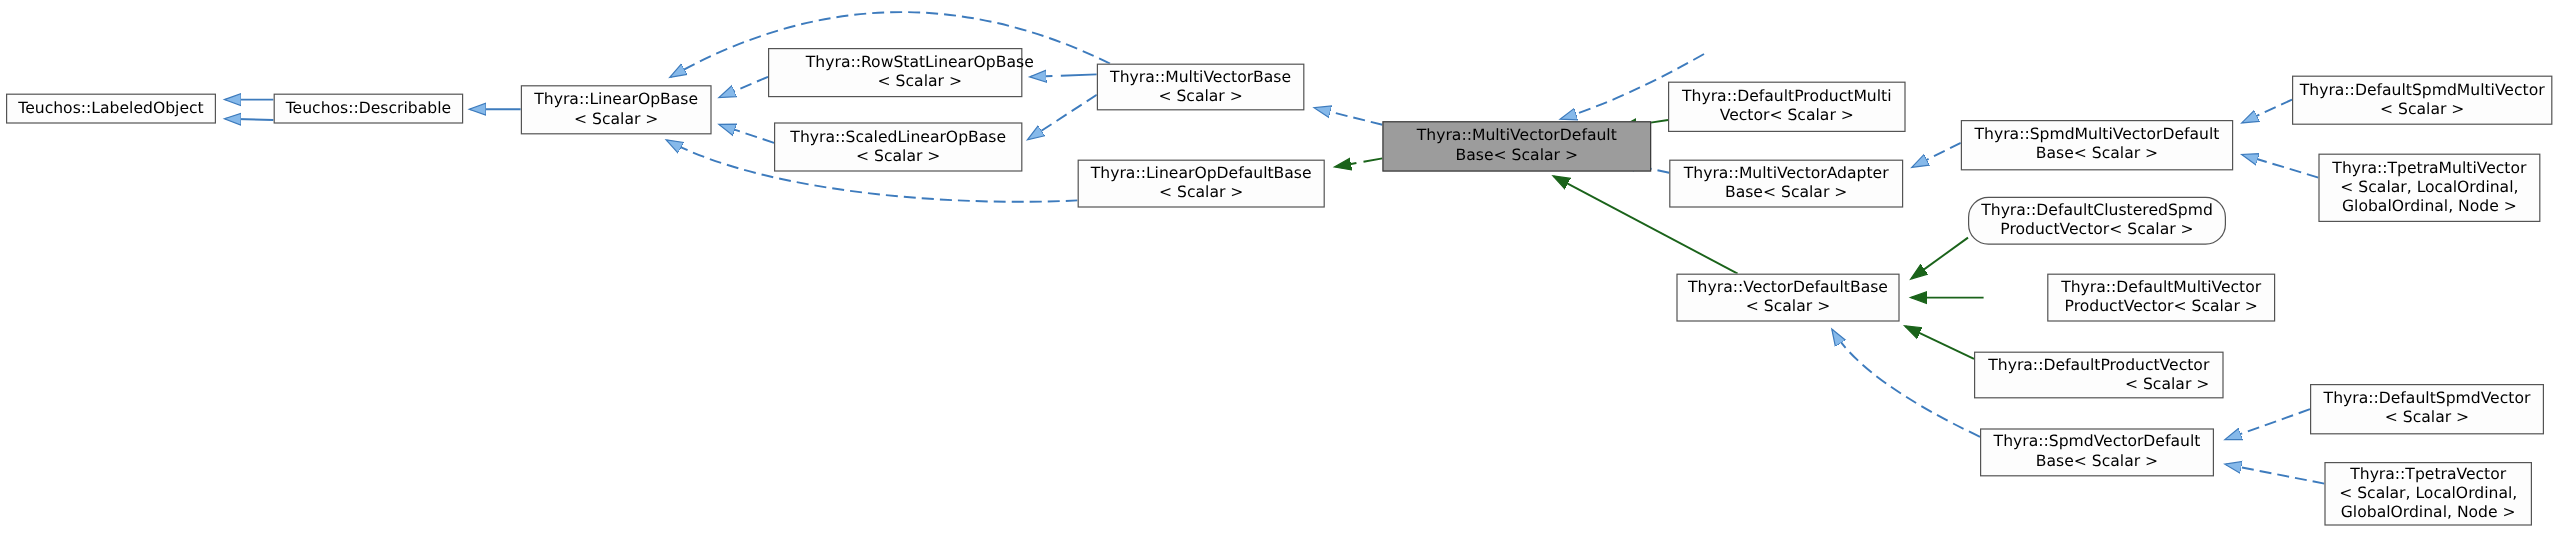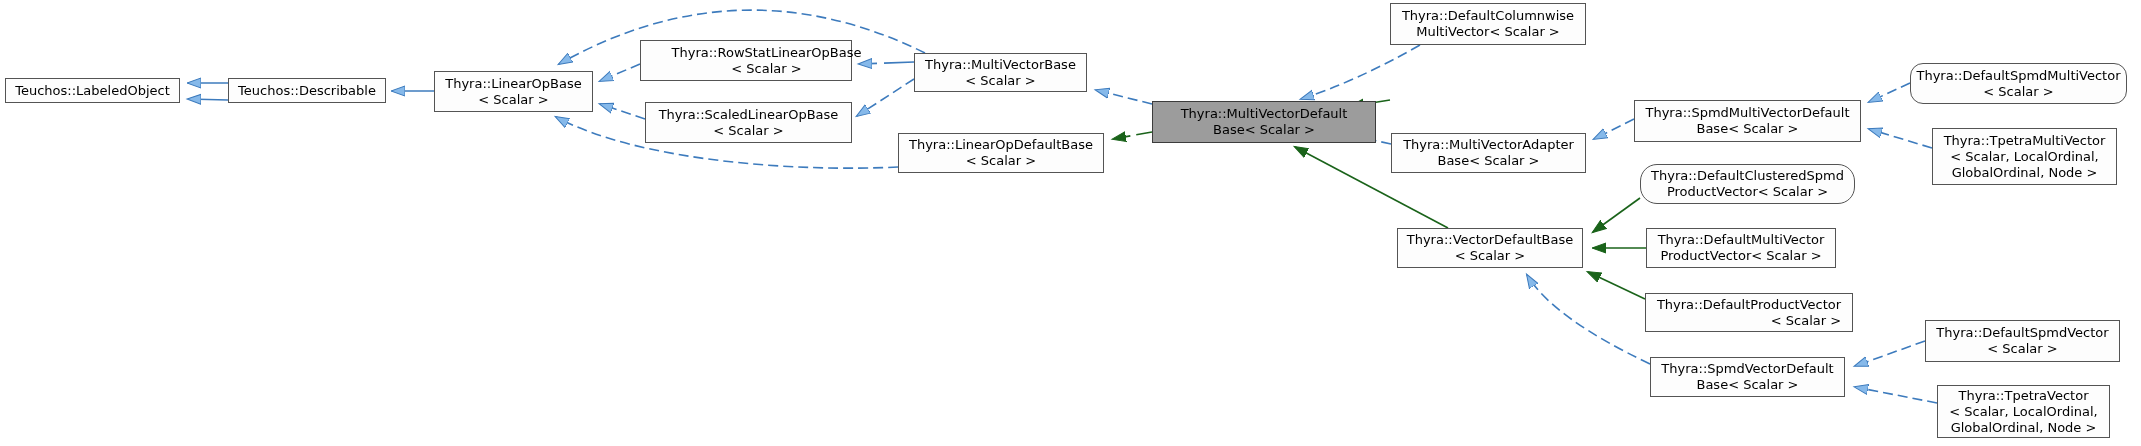--- a/index.html
+++ b/index.html
@@ -84,36 +84,36 @@
   <div class="node" style="left:640px; top:40px; width:212px; height:41px;padding-left:41px;"><span>Thyra::RowStatLinearOpBase
 &lt; Scalar &gt;</span></div>
   <div class="node" style="left:645px; top:102px; width:207px; height:41px;"><span>Thyra::ScaledLinearOpBase
 &lt; Scalar &gt;</span></div>
   <div class="node" style="left:914px; top:53px; width:173px; height:39px;"><span>Thyra::MultiVectorBase
 &lt; Scalar &gt;</span></div>
   <div class="node" style="left:898px; top:133px; width:206px; height:40px;"><span>Thyra::LinearOpDefaultBase
 &lt; Scalar &gt;</span></div>
   <div class="node main" style="left:1152px; top:101px; width:224px; height:42px;"><span>Thyra::MultiVectorDefault
 Base&lt; Scalar &gt;</span></div>
-  <div class="node" style="left:1390px; top:3px; width:196px; height:42px;"><span>Thyra::DefaultColumnwise
-MultiVector&lt; Scalar &gt;</span></div>
+  <div class="node" style="left:1390px; top:68px; width:198px; height:42px;"><span>Thyra::DefaultProductMulti
+Vector&lt; Scalar &gt;</span></div>
   <div class="node" style="left:1391px; top:133px; width:195px; height:40px;"><span>Thyra::MultiVectorAdapter
 Base&lt; Scalar &gt;</span></div>
   <div class="node" style="left:1634px; top:100px; width:227px; height:42px;"><span>Thyra::SpmdMultiVectorDefault
 Base&lt; Scalar &gt;</span></div>
-  <div class="node" style="left:1910px; top:63px; width:217px; height:41px;border-radius:13px;"><span>Thyra::DefaultSpmdMultiVector
+  <div class="node" style="left:1910px; top:63px; width:217px; height:41px;"><span>Thyra::DefaultSpmdMultiVector
 &lt; Scalar &gt;</span></div>
   <div class="node" style="left:1932px; top:128px; width:185px; height:57px;"><span>Thyra::TpetraMultiVector
 &lt; Scalar, LocalOrdinal,
 GlobalOrdinal, Node &gt;</span></div>
   <div class="node" style="left:1640px; top:164px; width:215px; height:40px;border-radius:17px;"><span>Thyra::DefaultClusteredSpmd
 ProductVector&lt; Scalar &gt;</span></div>
   <div class="node" style="left:1397px; top:228px; width:186px; height:40px;"><span>Thyra::VectorDefaultBase
 &lt; Scalar &gt;</span></div>
-  <div class="node" style="left:1646px; top:228px; width:190px; height:40px;"><span>Thyra::DefaultMultiVector
+  <div class="node" style="left:1706px; top:228px; width:190px; height:40px;"><span>Thyra::DefaultMultiVector
 ProductVector&lt; Scalar &gt;</span></div>
   <div class="node" style="left:1645px; top:293px; width:208px; height:39px;text-align:right;"><span>Thyra::DefaultProductVector
 &lt; Scalar &gt;</span></div>
   <div class="node" style="left:1650px; top:357px; width:195px; height:40px;"><span>Thyra::SpmdVectorDefault
 Base&lt; Scalar &gt;</span></div>
   <div class="node" style="left:1925px; top:320px; width:195px; height:42px;"><span>Thyra::DefaultSpmdVector
 &lt; Scalar &gt;</span></div>
   <div class="node" style="left:1937px; top:385px; width:173px; height:53px;"><span>Thyra::TpetraVector
 &lt; Scalar, LocalOrdinal,
 GlobalOrdinal, Node &gt;</span></div>

